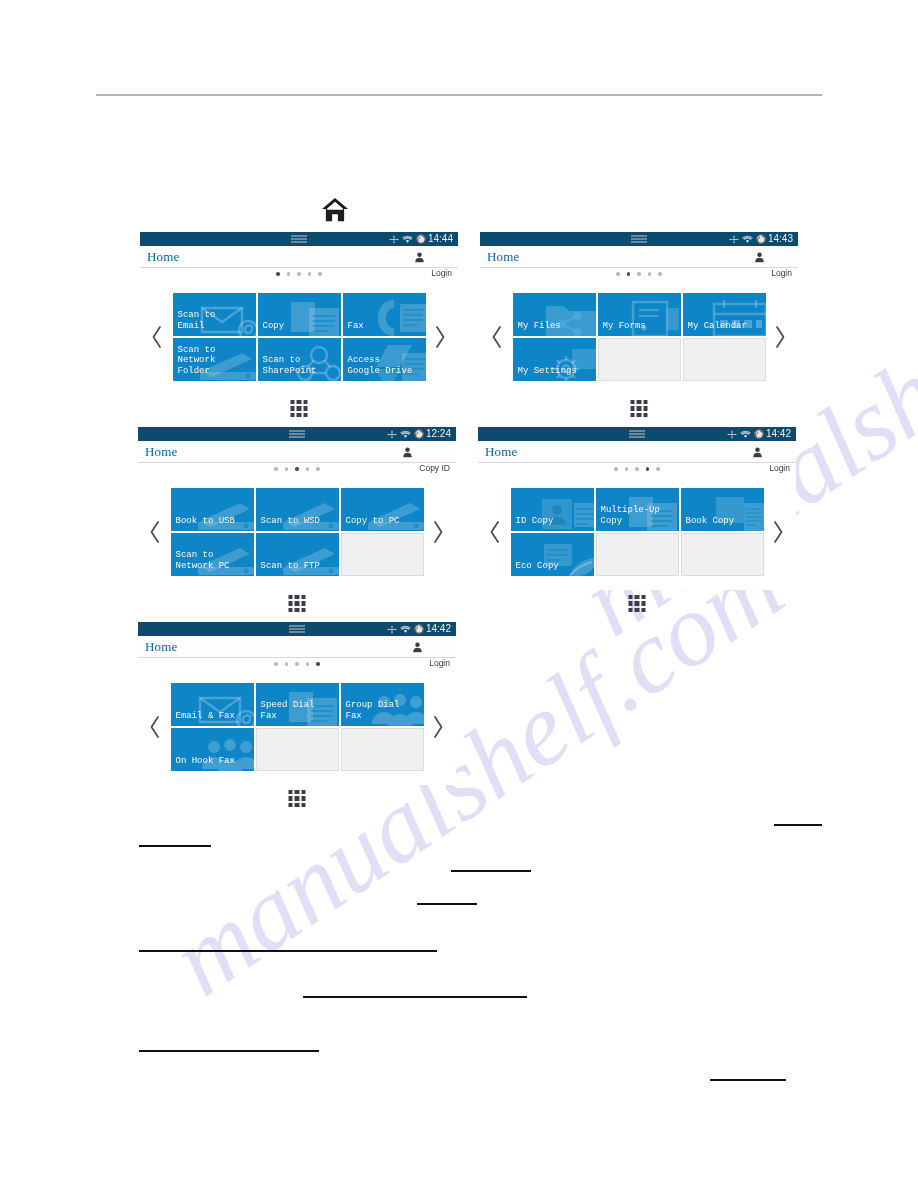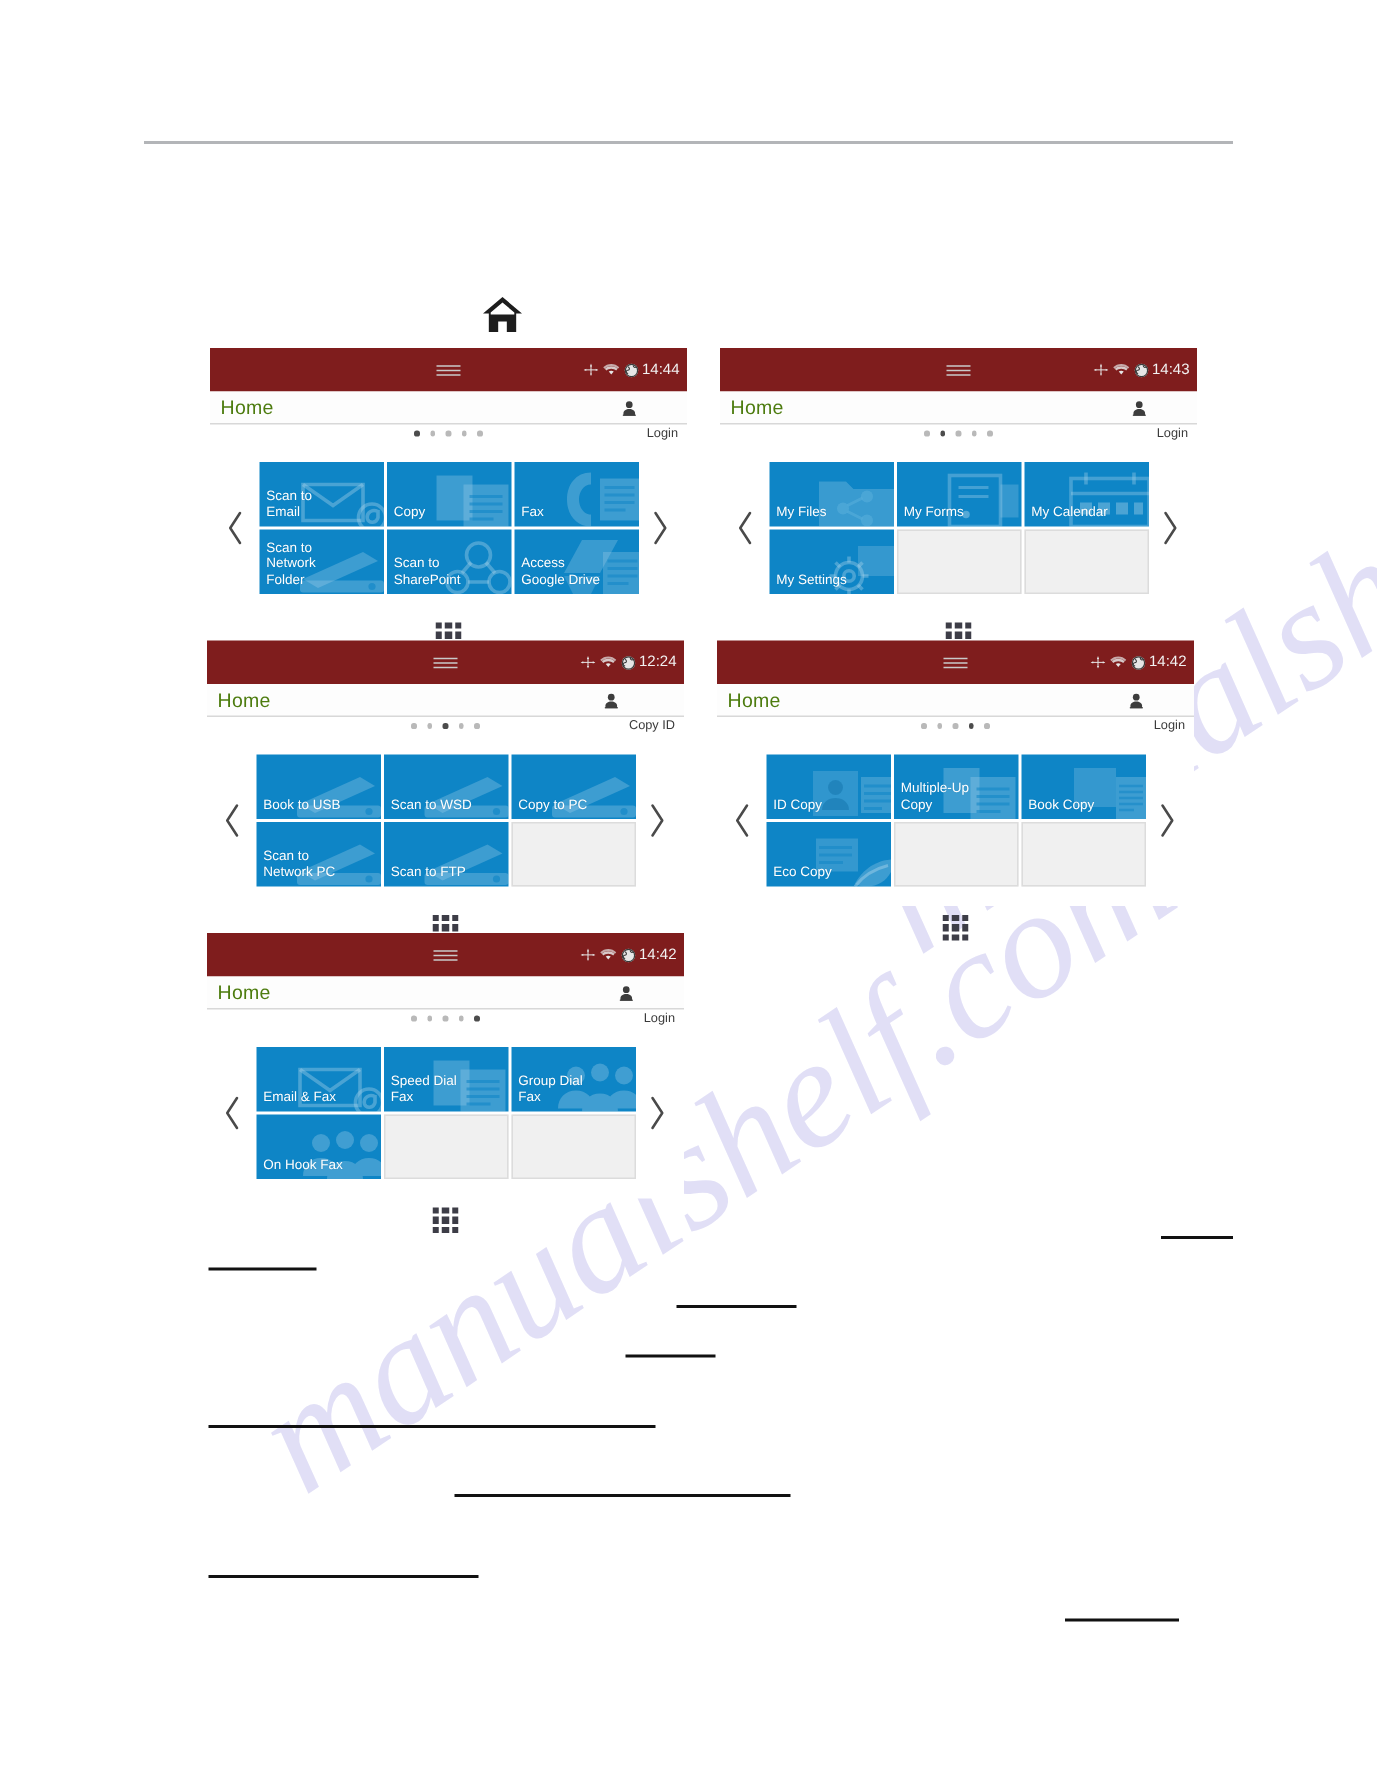--- a/index.html
+++ b/index.html
@@ -60,22 +60,22 @@
   
   .panel {
     position: absolute;
     width: 318px;
     height: 163px;
     background: #ffffff;
   }
 
   .statusbar {
     position: relative;
-    height: 29px;
-    background: #7f1d1d;
+    height: 14px;
+    background: #0c4a6e;
     display: flex;
     align-items: center;
     justify-content: flex-end;
     padding-right: 5px;
     box-sizing: border-box;
     text-align: right;
   }
   .sb-handle {
     position: absolute;
     left: 50%;
@@ -106,23 +106,24 @@
     position: relative;
     height: 22px;
     background: #fdfdfd;
     border-bottom: 1px solid #d8d8d8;
     display: flex;
     align-items: center;
     box-sizing: border-box;
   }
   .title-text {
     font-size: 13px;
-    color: #4d7c0f;
+    color: #0369a1;
     margin-left: 7px;
     letter-spacing: .2px;
+    font-family: Liberation Serif, serif;
   }
   .login-area {
     position: absolute;
     right: 6px;
     top: 0;
     height: 22px;
     display: flex;
     align-items: center;
     gap: 7px;
   }
@@ -189,20 +190,21 @@
   }
   .tile-label {
     position: relative;
     z-index: 2;
     color: #ffffff;
     font-size: 9px;
     line-height: 10.5px;
     padding: 0 0 5px 5px;
     white-space: pre-line;
     text-shadow: 0 0 1px rgba(0,0,0,.12);
+    font-family: Liberation Mono, monospace;
   }
   .tile-art {
     position: absolute;
     right: -4px;
     bottom: -4px;
     z-index: 1;
     opacity: .65;
   }
   .tile-art svg { display: block; }
   .apps-grid {

